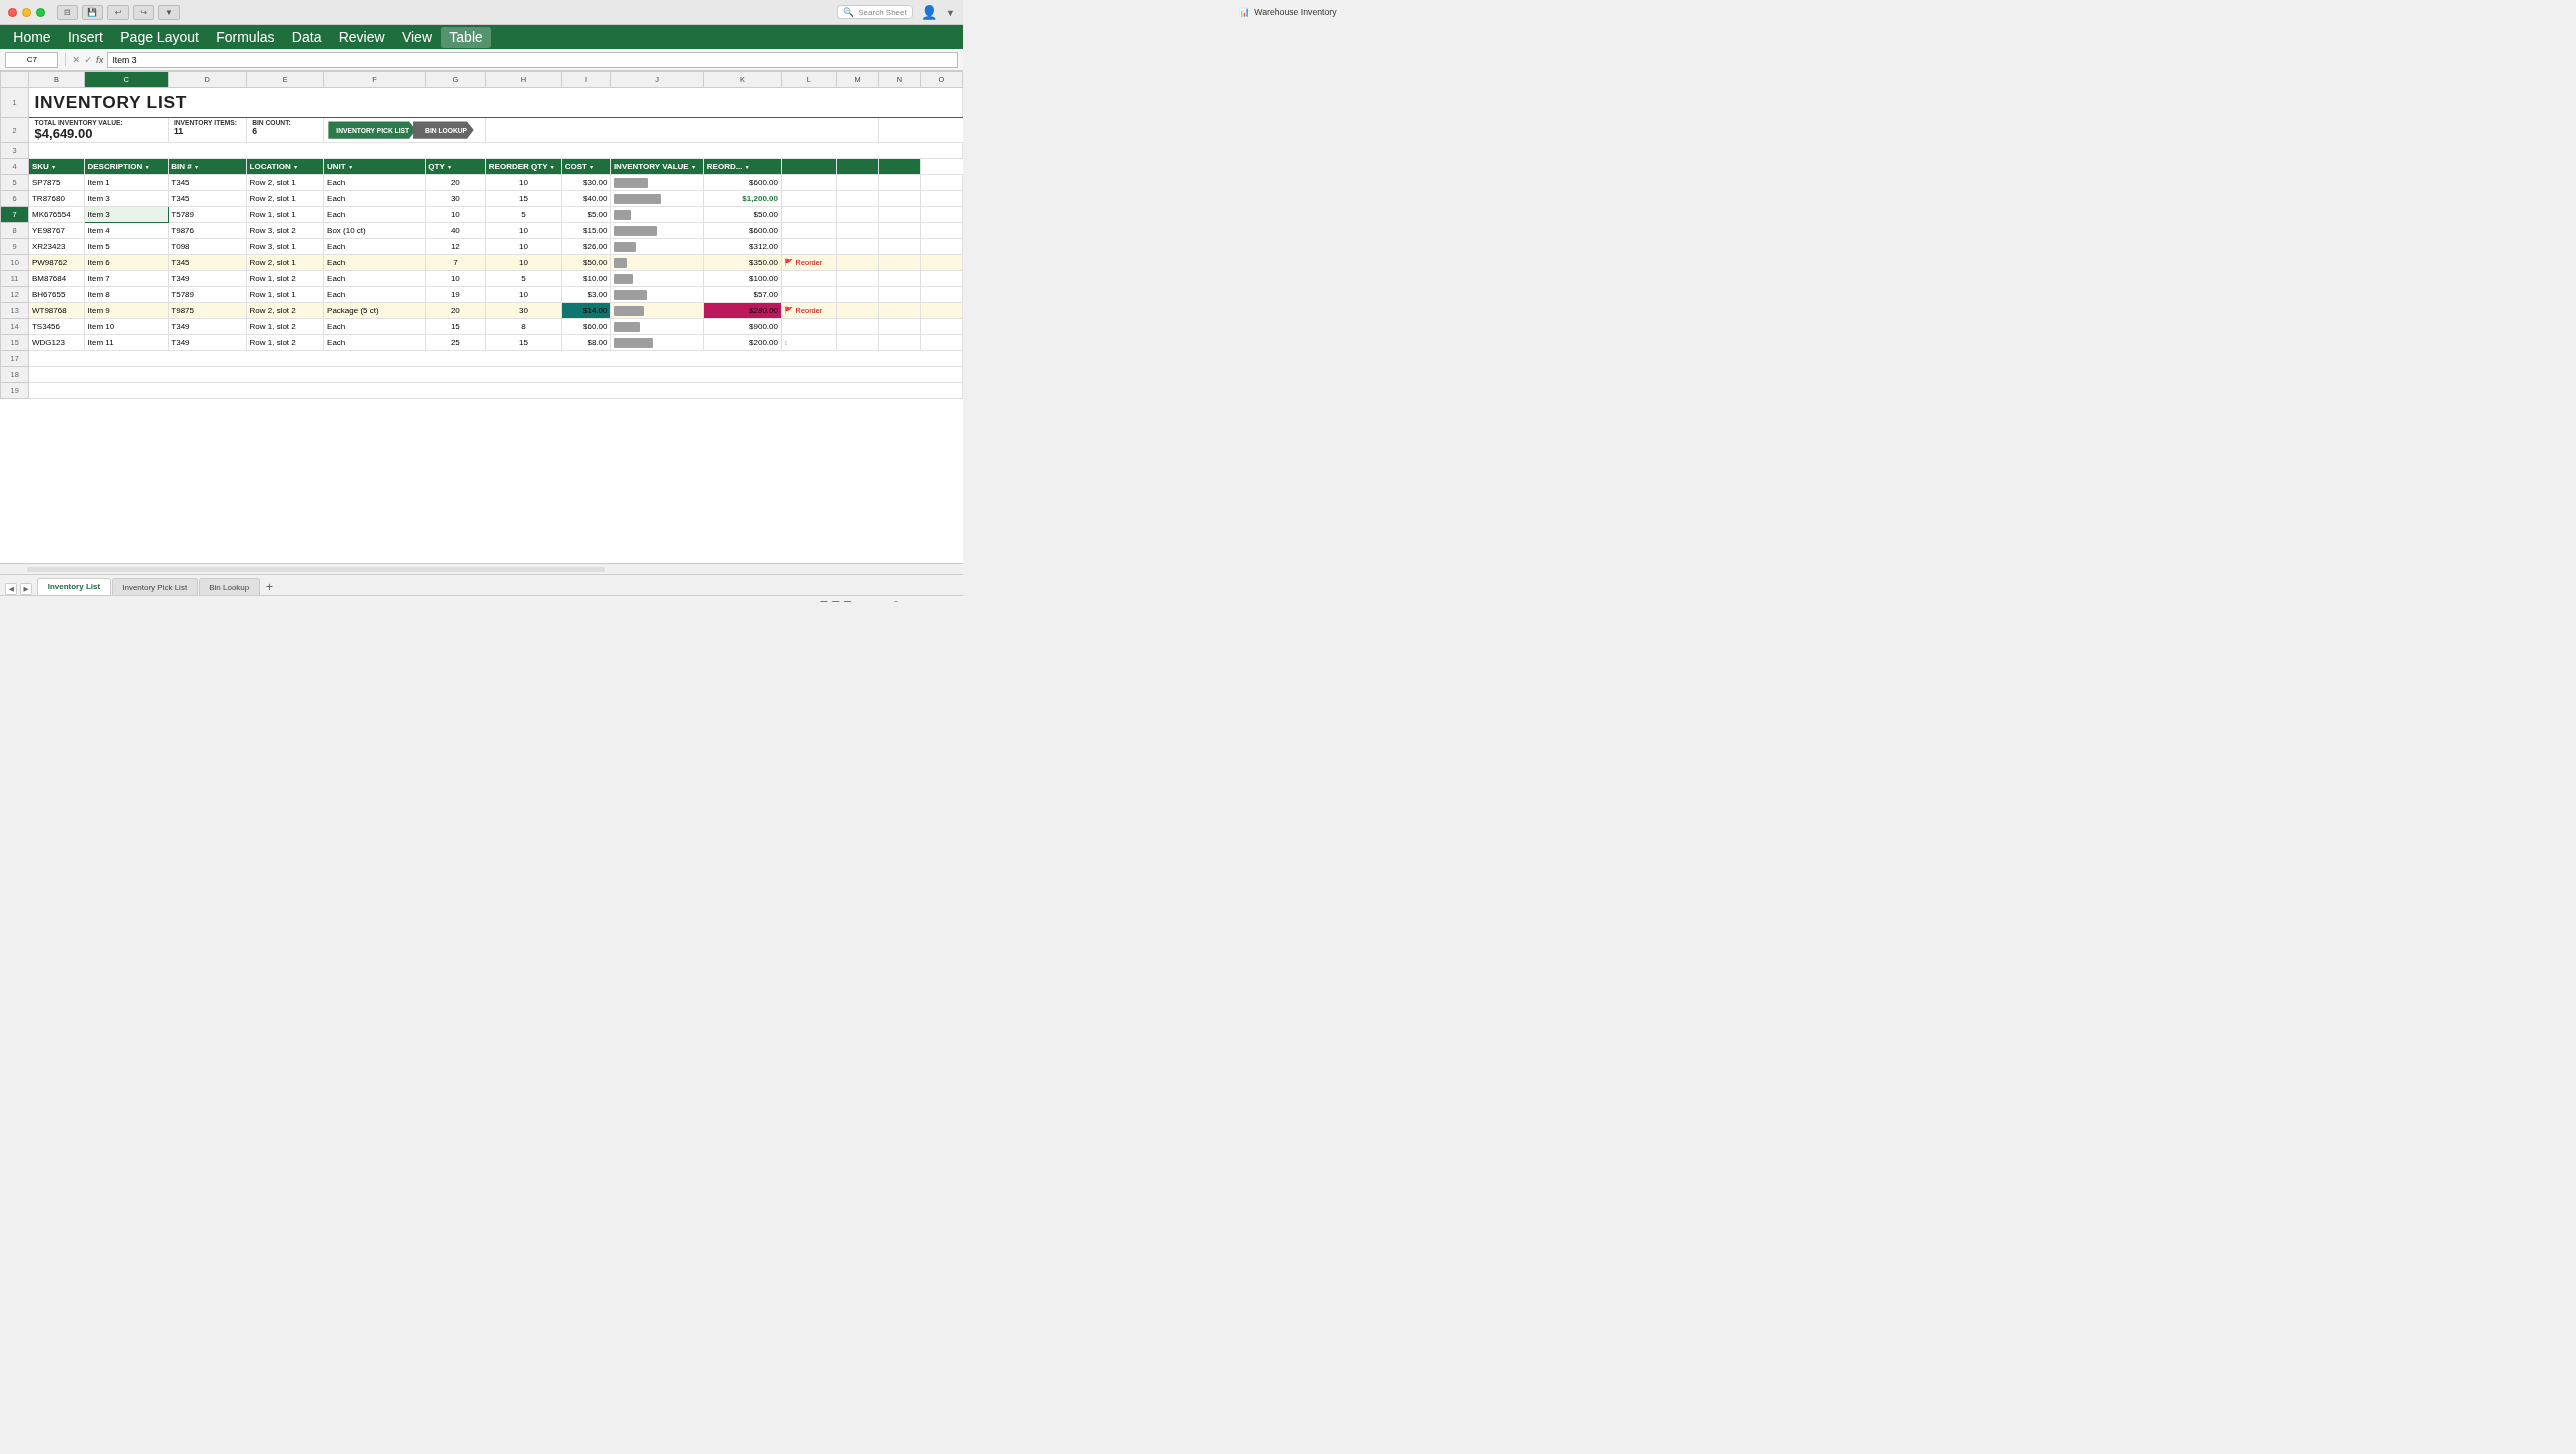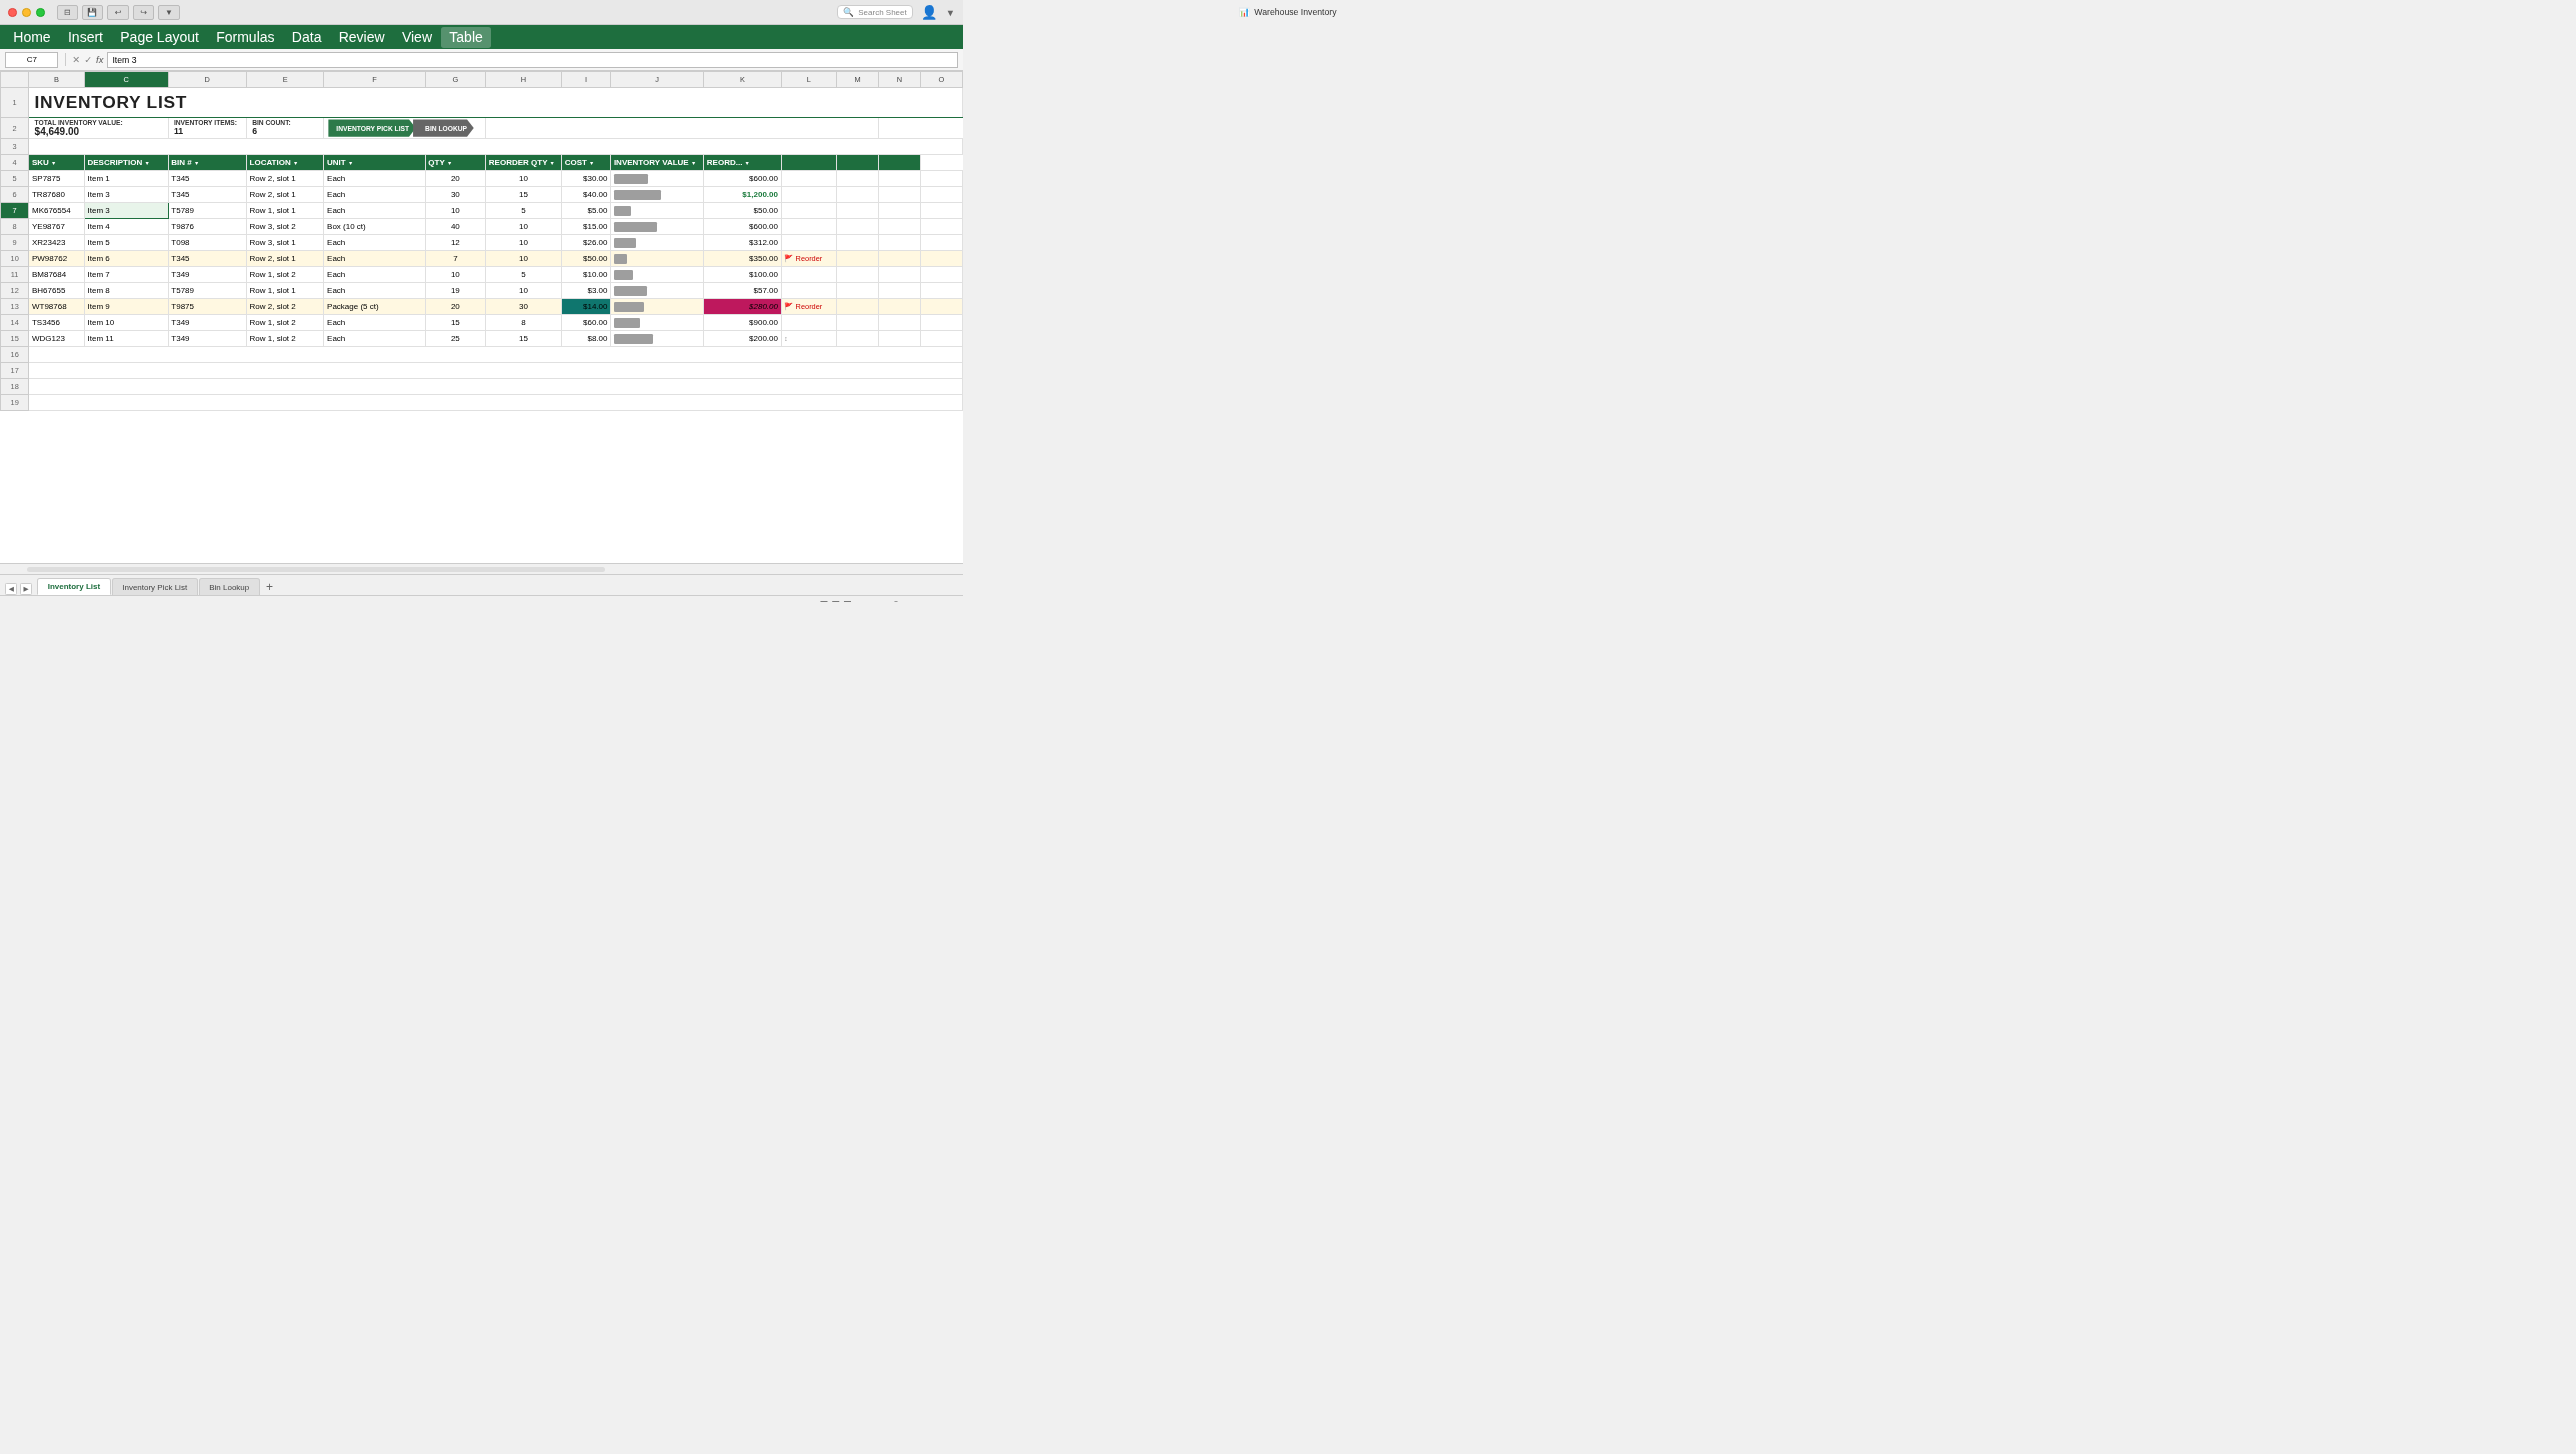--- a/index.html
+++ b/index.html
@@ -193,21 +193,21 @@
           <td class="row-num-cell">1</td>
           <td colspan="14" style="border-bottom: 1.3px solid #1e6e3e; padding: 4px 5.3px;">
             <span class="inventory-title-cell">INVENTORY LIST</span>
           </td>
         </tr>
 
         <tr>
           <td class="row-num-cell">2</td>
           <td colspan="2" style="padding: 1.3px 5.3px; vertical-align: top;">
             <div style="font-size: 6.7px; font-weight: 700; color: #333;">TOTAL INVENTORY VALUE:</div>
-            <div style="font-size: 10px; font-weight: 700; color: #222;">$4,649.00</div>
+            <div style="font-size: 13px; font-weight: 700; color: #222;">$4,649.00</div>
           </td>
           <td colspan="1" style="padding: 1.3px 5.3px; vertical-align: top;">
             <div style="font-size: 6.7px; font-weight: 700; color: #333;">INVENTORY ITEMS:</div>
             <div style="font-size: 8.7px; font-weight: 700; color: #222;">11</div>
           </td>
           <td colspan="1" style="padding: 1.3px 5.3px; vertical-align: top;">
             <div style="font-size: 6.7px; font-weight: 700; color: #333;">BIN COUNT:</div>
             <div style="font-size: 8.7px; font-weight: 700; color: #222;">6</div>
           </td>
           <td colspan="2" style="padding: 1.3px 4px; vertical-align: middle;">
@@ -480,24 +480,20 @@
           </td>
           <td class="cell-right">$200.00</td>
           <td>
             <span style="font-size: 6.7px; color: #888;">↕</span>
           </td>
           <td></td>
           <td></td>
           <td></td>
         </tr>
 
-        <tr>
-          <td class="row-num-cell">16</td>
-          <td colspan="14"></td>
-        </tr>
         <tr>
           <td class="row-num-cell">17</td>
           <td colspan="14"></td>
         </tr>
         <tr>
           <td class="row-num-cell">18</td>
           <td colspan="14"></td>
         </tr>
         <tr>
           <td class="row-num-cell">19</td>

